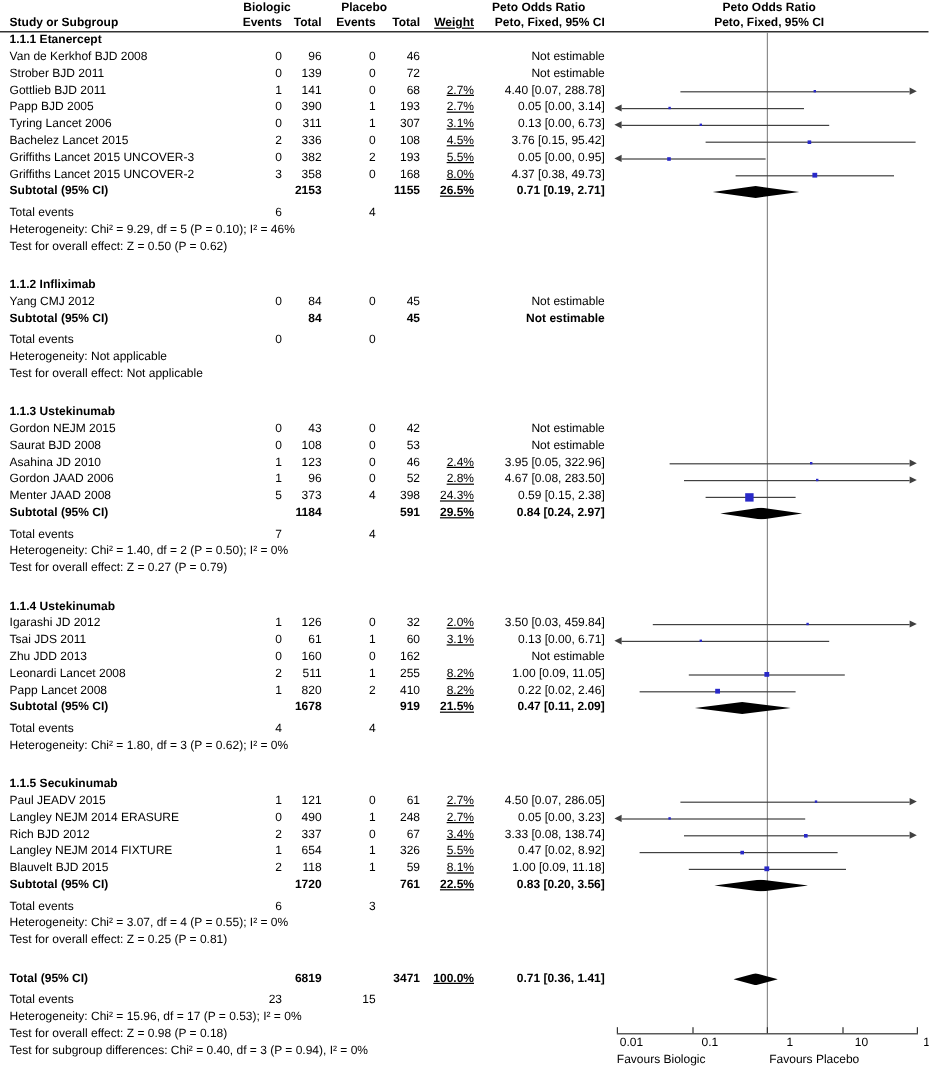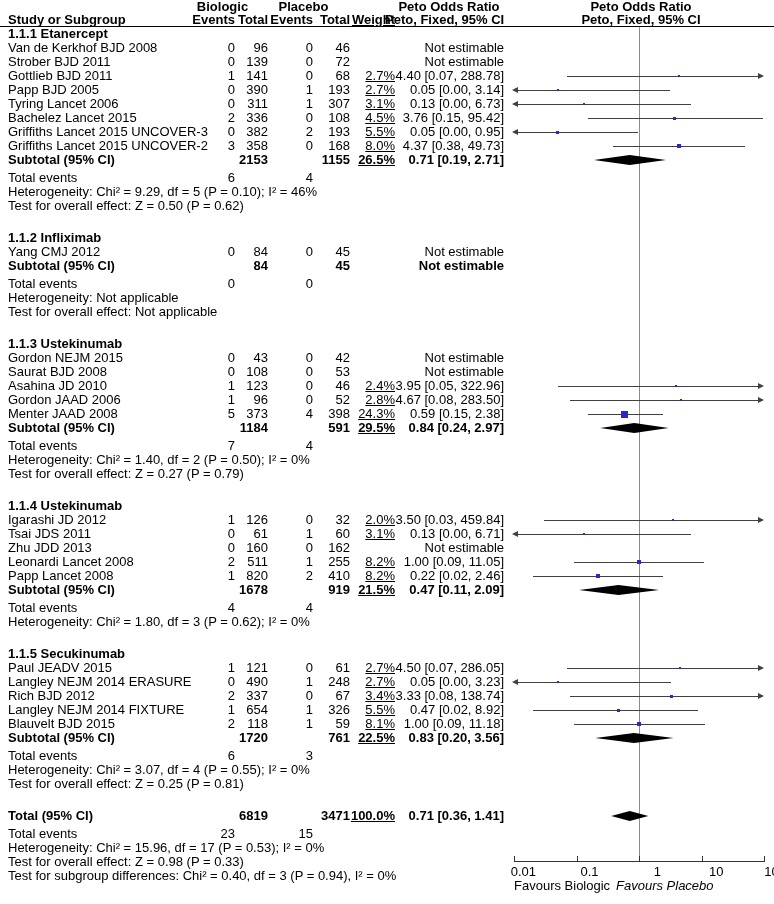--- a/index.html
+++ b/index.html
@@ -1,18 +1,18 @@
 <!DOCTYPE html>
 <html><head>
 <meta charset="utf-8">
 <style>
   html,body { margin:0; padding:0; background:#fff; }
   .canvas {
     position:relative; width:774px; height:904px; background:#ffffff;
-    font-family:"Liberation Sans", sans-serif; font-size:13px; color:#000;
+    font-family:"Liberation Sans", sans-serif; font-size:10px; color:#000;
     overflow:hidden;
   }
   .b { font-weight:bold; }
   .hdr { position:absolute; top:0; left:0; width:774px; height:26px; border-bottom:1px solid #000; }
   .cell { position:absolute; top:0; height:14px; line-height:14px; white-space:nowrap; }
   .hcell { position:absolute; height:13px; line-height:13px; white-space:nowrap; }
   
   .study { left:8px;  width:196px; }
   .e1 { left:177px; width:58px;  text-align:right; }
   .t1 { left:212px; width:56px;  text-align:right; }
@@ -38,21 +38,21 @@
           border-top:3px solid transparent; border-bottom:3px solid transparent;
           border-left:6px solid #404040; }
   .diamond { position:absolute; top:2px; height:10px; background:#000; }
   #nullline { position:absolute; left:639px; top:27px; width:1px; height:834px; background:#8c8c8c; z-index:1; }
   #axis { position:absolute; left:0; top:0; width:774px; height:904px; z-index:1; pointer-events:none; }
   .axisline { position:absolute; left:514px; top:861px; width:251px; height:1px; background:#333; }
   .tick { position:absolute; top:856px; width:1px; height:5px; background:#333; }
   .ticklabel { position:absolute; top:864px; width:44px; margin-left:-22px; text-align:right; }
   .fav { position:absolute; top:878px; }
   .favL { left:514px; width:122px; }
-  .favR { left:616px;font-style:italic; }
+  .favR { left:641px; }
 </style>
 </head>
 <body>
 
 <div class="canvas">
 
   <div class="hdr">
     <span class="hcell b g-bio" style="top:0">Biologic</span>
     <span class="hcell b g-pbo" style="top:0">Placebo</span>
     <span class="hcell b g-or" style="top:0">Peto Odds Ratio</span>
@@ -507,21 +507,21 @@
       </div>
       <div class="row mt4">
         <span class="cell study">Total events</span>
         <span class="cell e1">23</span>
         <span class="cell e2">15</span>
       </div>
       <div class="row">
         <span class="cell study">Heterogeneity: Chi² = 15.96, df = 17 (P = 0.53); I² = 0%</span>
       </div>
       <div class="row">
-        <span class="cell study">Test for overall effect: Z = 0.98 (P = 0.33)</span>
+        <span class="cell study">Test for overall effect: Z = 0.98 (P = 0.18)</span>
       </div>
       <div class="row">
         <span class="cell study">Test for subgroup differences: Chi² = 0.40, df = 3 (P = 0.94), I² = 0%</span>
       </div>
     </div>
 
   <div id="axis">
     <div class="axisline"></div>
     <span class="fav favL">Favours Biologic</span>
     <span class="fav favR">Favours Placebo</span>

